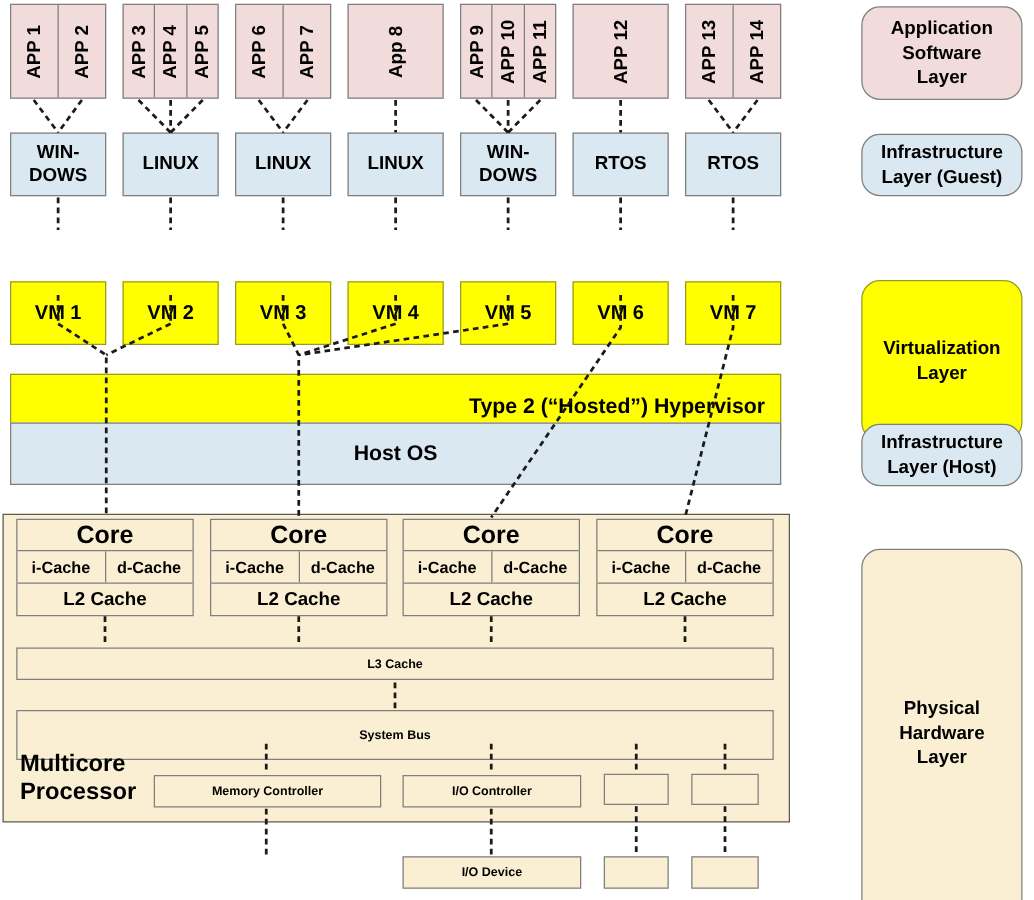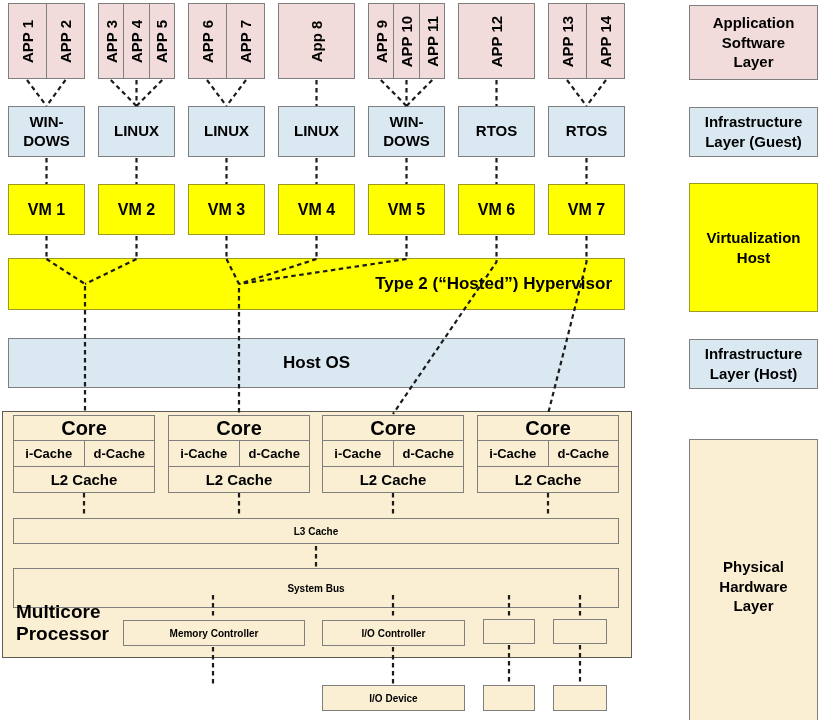--- a/index.html
+++ b/index.html
@@ -4,21 +4,21 @@
 <title>Diagram</title>
 <style>
   html,body{margin:0;padding:0;background:#ffffff;}
   .canvas{
     position:relative;width:827px;height:720px;background:#ffffff;overflow:hidden;
     font-family:"Liberation Sans",sans-serif;font-weight:bold;color:#000;
   }
   .box{position:absolute;box-sizing:border-box;display:flex;align-items:center;justify-content:center;text-align:center;}
   .pink{background:var(--pink,#F2DCDB);border:1.6px solid var(--border-gray,#7F7F7F);}
   .blue{background:var(--blue,#DAE8F1);border:1.6px solid var(--border-gray,#7F7F7F);}
-  .yellow{background:var(--yellow,#FFFF00);border:1.8px solid var(--border-yellow,#9B9B23);}
+  .yellow{background:var(--yellow,#FFFF00);border:1.8px solid var(--border-yellow,#9B9B23);margin-top:41px;}
   .cream{background:var(--cream,#FAEFD2);border:1.6px solid var(--border-gray,#7F7F7F);}
 
   
   .col{position:absolute;top:0;width:77px;height:240px;}
   .apps{top:3px;left:0;width:77px;height:76px;padding:0;display:flex;align-items:stretch;justify-content:stretch;}
   .app-cell{flex:1 1 0;display:flex;align-items:center;justify-content:center;border-left:1.4px solid var(--border-gray,#7F7F7F);min-width:0;}
   .app-cell:first-child{border-left:none;}
   .app-cell span{transform:rotate(-90deg);white-space:nowrap;font-size:15px;}
   .os{top:106px;left:0;width:77px;height:51px;font-size:15px;line-height:1.25;white-space:pre-line;}
   .vm{top:184px;left:0;width:77px;height:51px;font-size:16px;}
@@ -32,21 +32,21 @@
   .core{position:absolute;top:415px;width:142px;box-sizing:border-box;background:var(--cream,#FAEFD2);border:1.6px solid var(--border-gray,#7F7F7F);}
   .core-hdr{height:24px;display:flex;align-items:center;justify-content:center;font-size:20px;}
   .core-caches{height:25px;display:flex;border-top:1.6px solid var(--border-gray,#7F7F7F);}
   .core-caches div{flex:1;display:flex;align-items:center;justify-content:center;font-size:13px;}
   .core-caches div:first-child{border-right:1.6px solid var(--border-gray,#7F7F7F);}
   .core-l2{height:25px;display:flex;align-items:center;justify-content:center;font-size:15px;border-top:1.6px solid var(--border-gray,#7F7F7F);}
   .bar15{font-size:10px;}
   .proc-label{position:absolute;left:16px;top:601px;font-size:19px;line-height:22px;white-space:pre-line;}
 
   
-  .legend{left:689px;width:129px;font-size:15px;line-height:1.32;white-space:pre-line;}
+  .legend{left:689px;width:129px;font-size:15px;line-height:1.32;white-space:pre-line;border-radius:15px;}
 
   
   #connector-lines{position:absolute;left:0;top:0;z-index:10;pointer-events:none;}
   #connector-lines line,#connector-lines polyline{
     stroke:var(--line,#1B1B1B);stroke-width:2.2;fill:none;stroke-dasharray:4.5 3.5;
   }
 </style>
 </head>
 <body>
 
@@ -197,21 +197,21 @@
   <div class="box cream bar15" style="left:322px;top:685px;width:143px;height:26px">I/O Device</div>
   <div class="box cream" style="left:483px;top:685px;width:52px;height:26px"></div>
   <div class="box cream" style="left:553px;top:685px;width:54px;height:26px"></div>
 
   <div class="box pink legend" style="top:5px;height:75px">Application
 Software
 Layer</div>
   <div class="box blue legend" style="top:107px;height:50px">Infrastructure
 Layer (Guest)</div>
   <div class="box yellow legend" style="top:183px;height:129px">Virtualization
-Host</div>
+Layer</div>
   <div class="box blue legend" style="top:339px;height:50px">Infrastructure
 Layer (Host)</div>
   <div class="box cream legend" style="top:439px;height:295px">Physical
 Hardware
 Layer</div>
 
   <svg id="connector-lines" width="827" height="720" viewBox="0 0 827 720">
 
     <line x1="27" y1="80" x2="46.5" y2="106"></line>
       <line x1="65.5" y1="80" x2="46.5" y2="106"></line>

